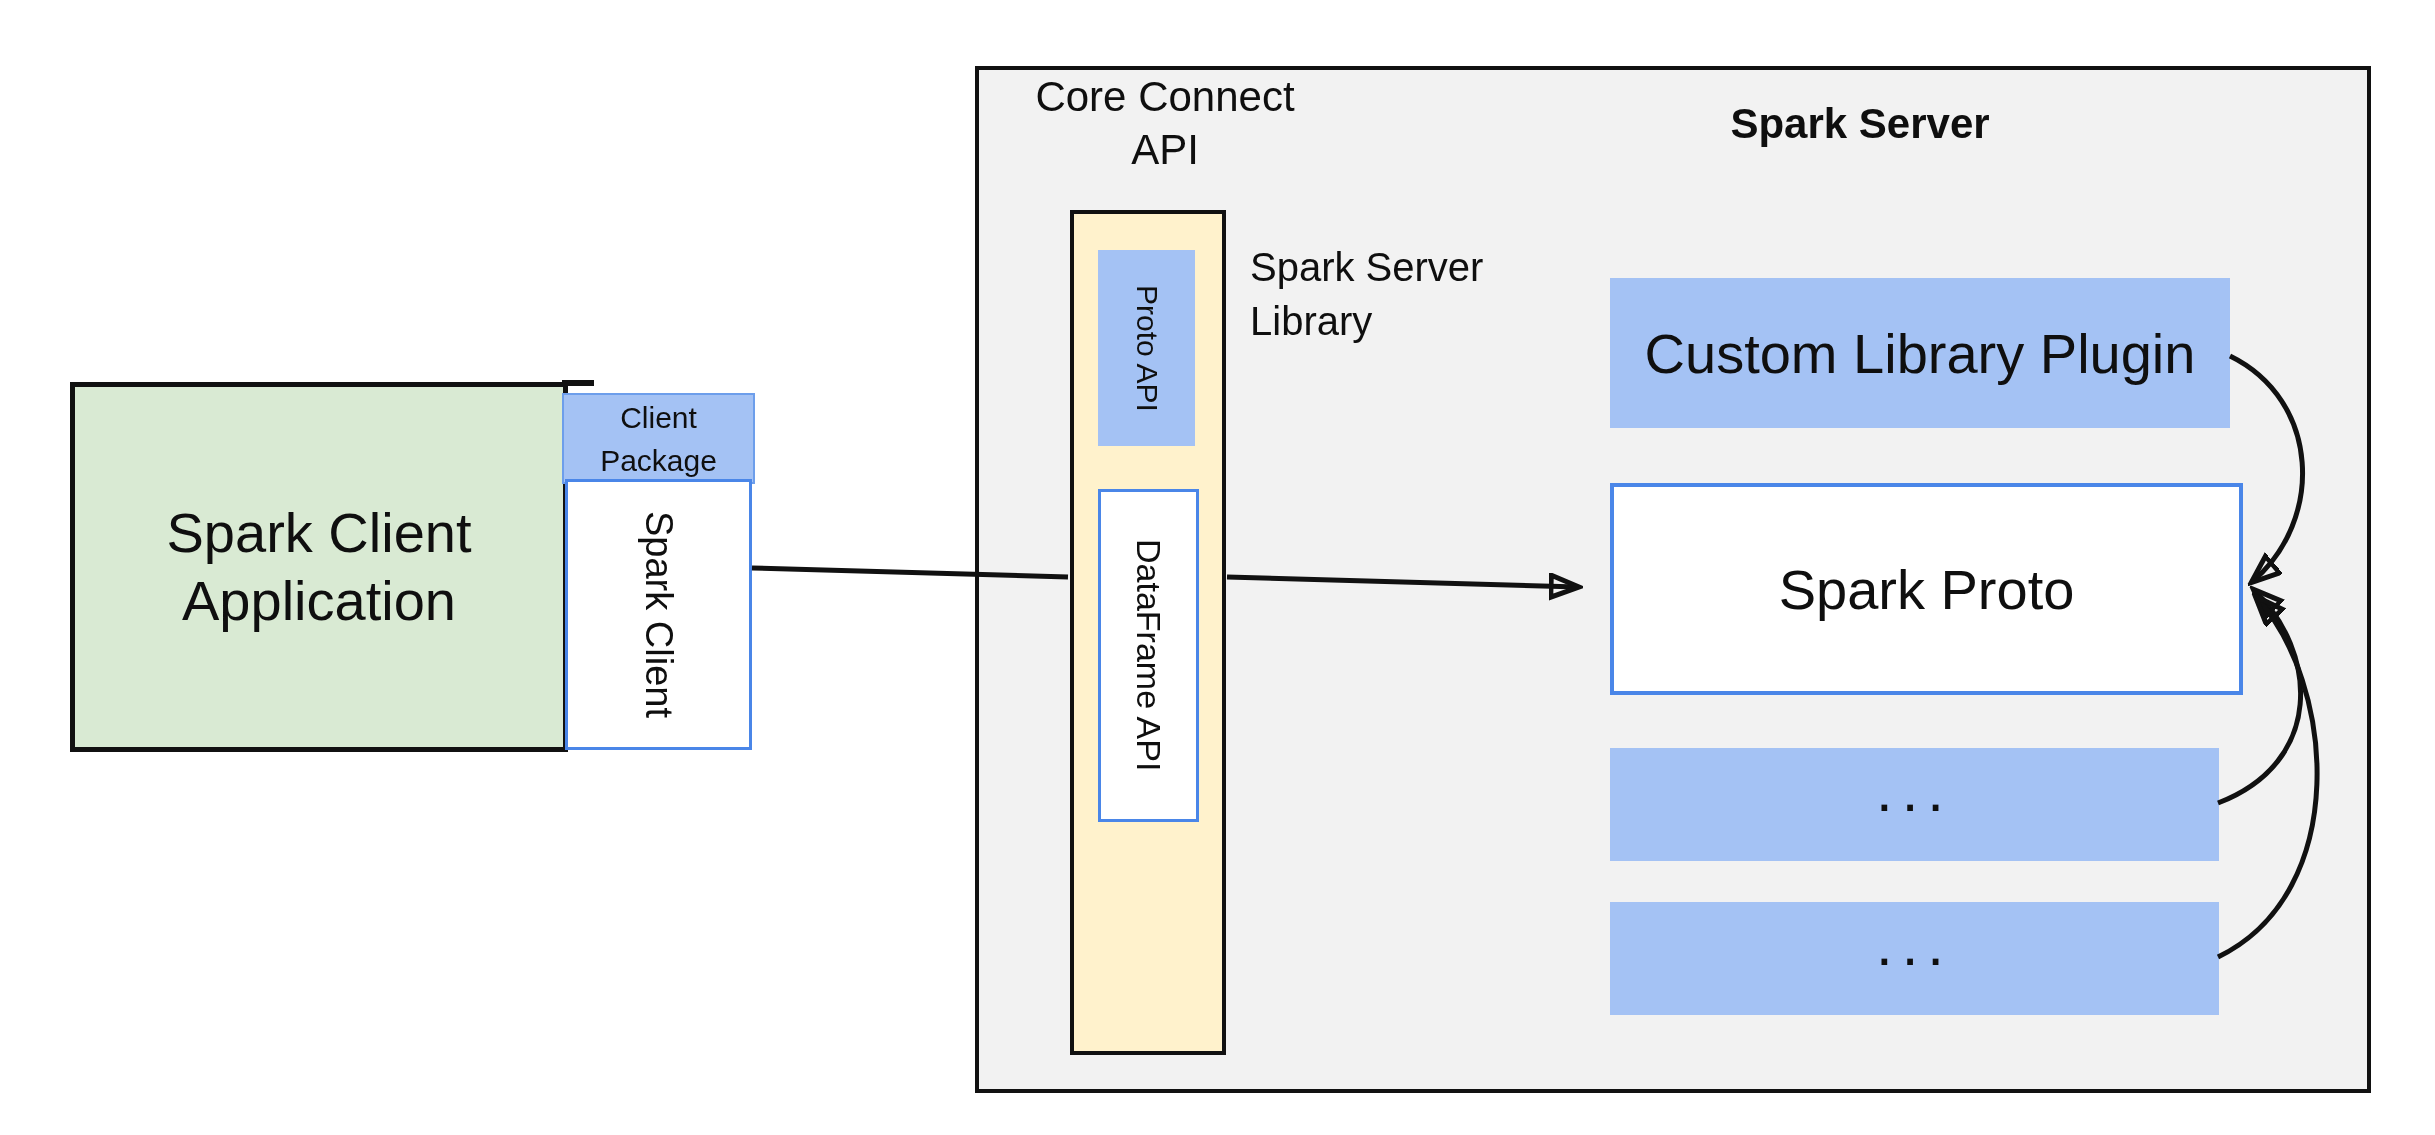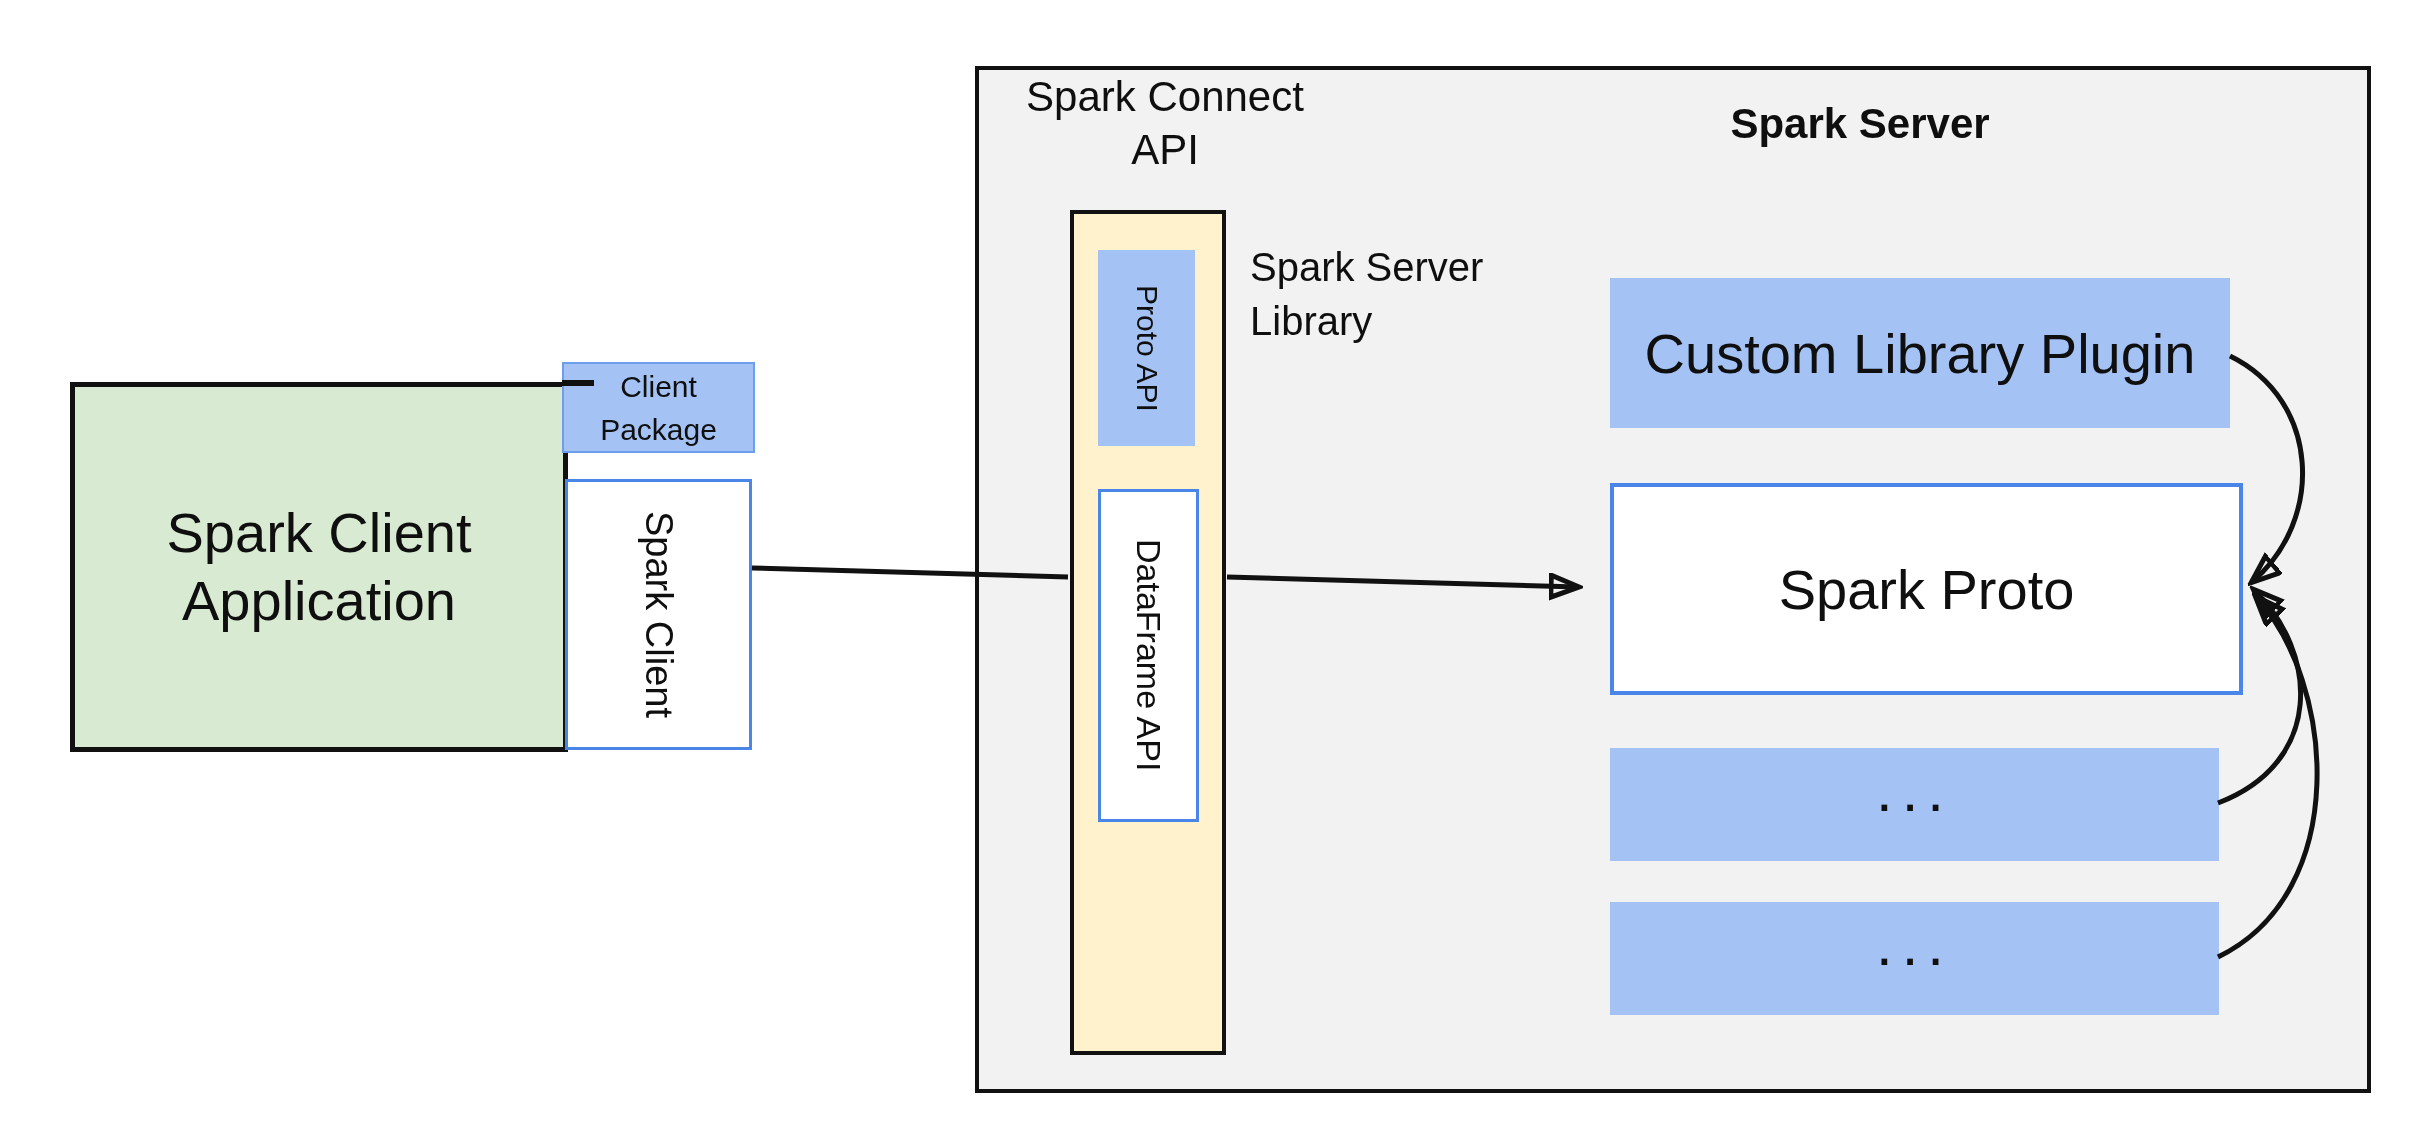--- a/index.html
+++ b/index.html
@@ -34,21 +34,21 @@
     font-size: 56px;
     line-height: 68px;
     text-align: center;
   }
   .border-ext {
     left: 562px; top: 380px; width: 32px; height: 6px;
     background: #111111;
     z-index: 3;
   }
   .client-package {
-    left: 562px; top: 362px; width: 193px; height: 91px;
+    left: 562px; top: 393px; width: 193px; height: 91px;
     background: #a4c2f4;
     border: 2px solid #6d9eeb;
     z-index: 2;
   }
   .client-package .label {
     font-size: 30px;
     line-height: 43px;
     text-align: center;
   }
   .spark-client-box {
@@ -152,21 +152,21 @@
     stroke-width: 5px;
   }
 </style>
 </head>
 <body>
 
 <div id="canvas">
 
   <div class="abs server-box"></div>
 
-  <div class="abs connect-api-label pre">Spark Connect
+  <div class="abs connect-api-label pre">Core Connect
 API</div>
 
   <div class="abs server-title">Spark Server</div>
 
   <div class="abs yellow-box"></div>
 
   <div class="abs proto-box center-flex">
     <span class="label vtext">Proto API</span>
   </div>
 

